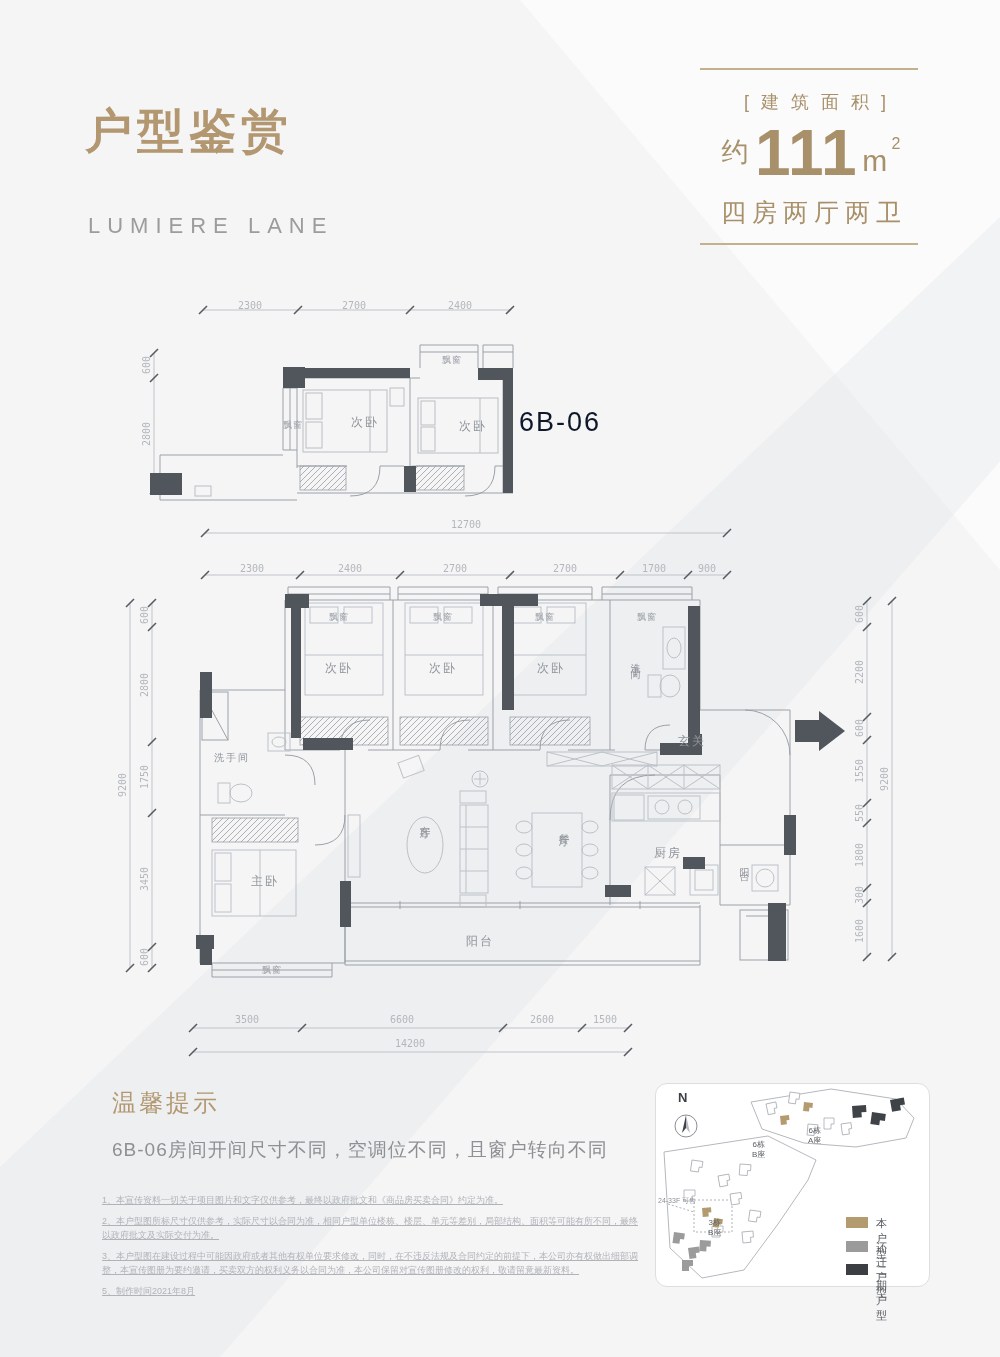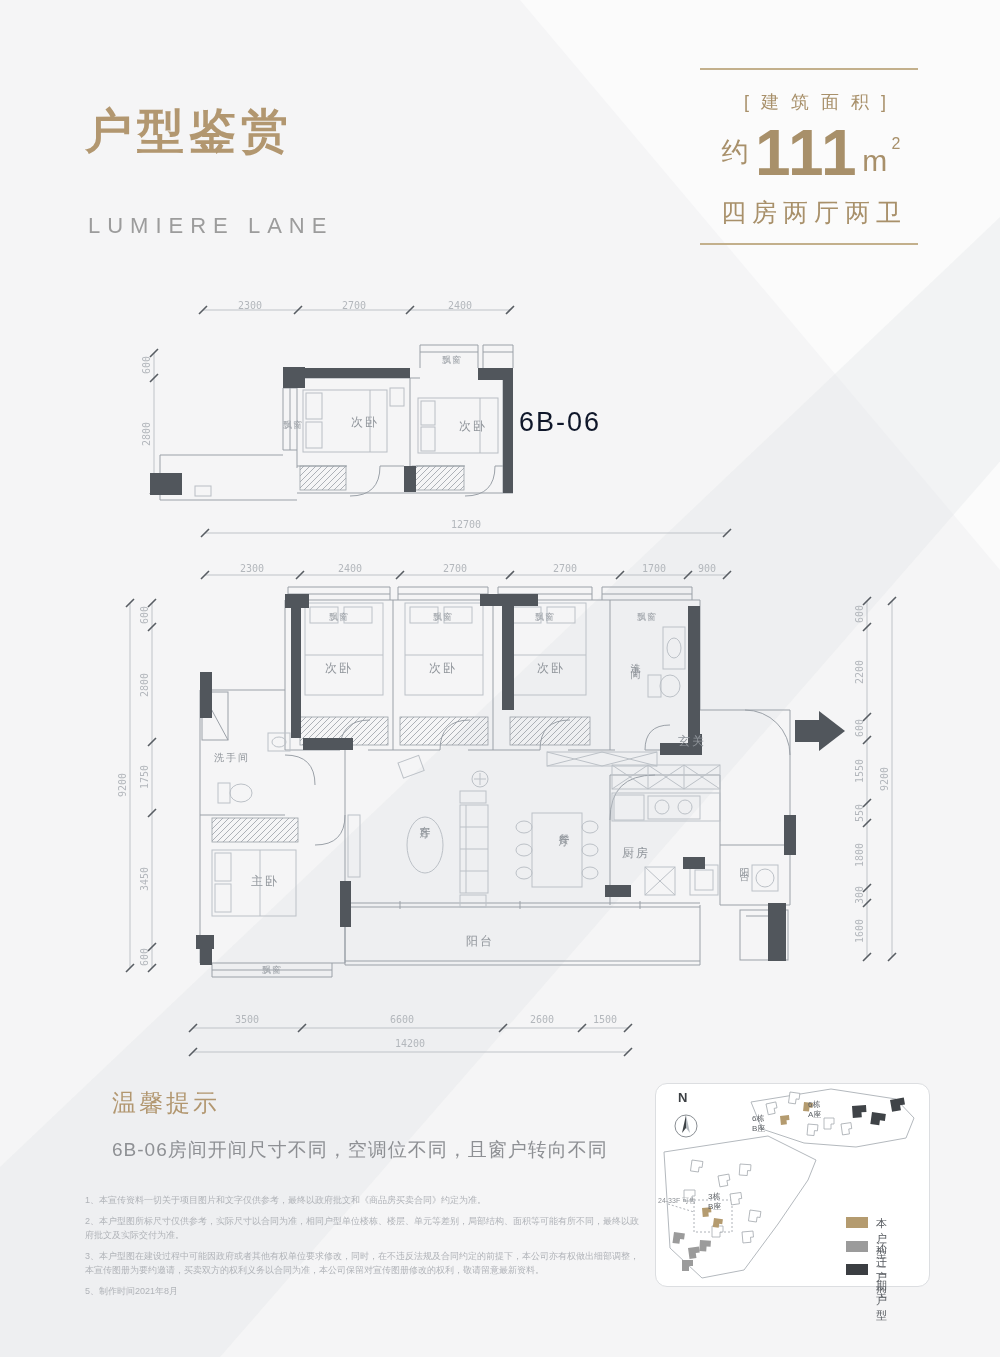--- a/index.html
+++ b/index.html
@@ -25,25 +25,25 @@
   .unit-code{left:519px;top:407px;font-size:27px;color:#0f172a;letter-spacing:2px;}
   .dimh,.dimv{font-family:"DejaVu Sans Mono",monospace;font-size:10px;color:#b3b7bc;white-space:nowrap;}
   .dimh{transform:translateX(-50%);}
   .dimv{transform:translate(-50%,-50%) rotate(-90deg);}
   .room{font-size:12px;color:#8f949a;letter-spacing:2px;transform:translateX(-50%);white-space:nowrap;}
   .room-xs{font-size:9px;color:#9ba0a6;letter-spacing:1px;transform:translateX(-50%);white-space:nowrap;}
   .vtext{writing-mode:vertical-rl;transform:none;font-size:11px;color:#8f949a;letter-spacing:3px;}
   .tips-h{left:112px;top:1087px;font-size:24px;font-weight:400;color:#b29770;letter-spacing:3px;}
   .tips-b{left:112px;top:1137px;font-size:19px;color:#8e9094;letter-spacing:1px;}
   .notes{left:85px;top:1194px;width:558px;}
-  .notes p{margin:0 0 7px 0;font-size:9px;line-height:1.55;color:#b0b3b8;}
+  .notes p{margin:0 0 7px 17px;font-size:9px;line-height:1.55;color:#b0b3b8;text-decoration:underline;}
   .panel{left:655px;top:1083px;width:273px;height:202px;background:#ffffff;border:1px solid #dcdee1;
          border-radius:12px;}
   .north{left:22px;top:6px;font-size:13px;font-weight:700;color:#3c4044;}
-  .bldg-label{font-size:8px;line-height:1.2;color:#5c6065;text-align:left;}
+  .bldg-label{font-size:8px;line-height:1.2;color:#5c6065;text-align:center;margin-top:26px;}
   .sale-note{left:2px;top:112px;font-size:7px;color:#8b8f94;white-space:nowrap;}
   .legend-row{position:absolute;left:190px;height:12px;}
   .swatch{position:absolute;left:0;top:1px;width:22px;height:11px;}
   .sw-this{background:#b49b6f;} .sw-resettle{background:#9b9b9b;} .sw-phase2{background:#3b3e42;}
   .legend-label{position:absolute;left:30px;top:0;font-size:11px;color:#55595e;letter-spacing:1px;}
   .bw{fill:#ffffff;stroke:#a6abb0;stroke-width:.8;}
   .bt{fill:#b49b6f;stroke:none;}
   .bg2{fill:#9b9b9b;stroke:none;}
   .bd{fill:#3f4347;stroke:none;}
 </style>
@@ -311,21 +311,21 @@
   <span class="abs room-xs" style="left:343px;top:96px">飘窗</span>
   <span class="abs room-xs" style="left:445px;top:96px">飘窗</span>
   <span class="abs room-xs" style="left:547px;top:96px">飘窗</span>
   <span class="abs room" style="left:239px;top:145px">次卧</span>
   <span class="abs room" style="left:343px;top:145px">次卧</span>
   <span class="abs room" style="left:451px;top:145px">次卧</span>
   <span class="abs vtext" style="left:528px;top:140px;font-size:10px">洗手间</span>
   <span class="abs room" style="left:592px;top:218px">玄关</span>
   <span class="abs vtext" style="left:317px;top:302px">客厅</span>
   <span class="abs vtext" style="left:456px;top:310px">餐厅</span>
-  <span class="abs room" style="left:536px;top:330px">厨房</span>
+  <span class="abs room" style="left:568px;top:330px">厨房</span>
   <span class="abs vtext" style="left:637px;top:345px;font-size:10px">阳台</span>
   <span class="abs room" style="left:132px;top:236px;font-size:10px">洗手间</span>
   <span class="abs room" style="left:165px;top:358px">主卧</span>
   <span class="abs room" style="left:380px;top:418px">阳台</span>
   <span class="abs room-xs" style="left:172px;top:449px">飘窗</span>
 </div>
 
 <div class="abs tips-h">温馨提示</div>
 <div class="abs tips-b">6B-06房间开间尺寸不同，空调位不同，且窗户转向不同</div>
 

